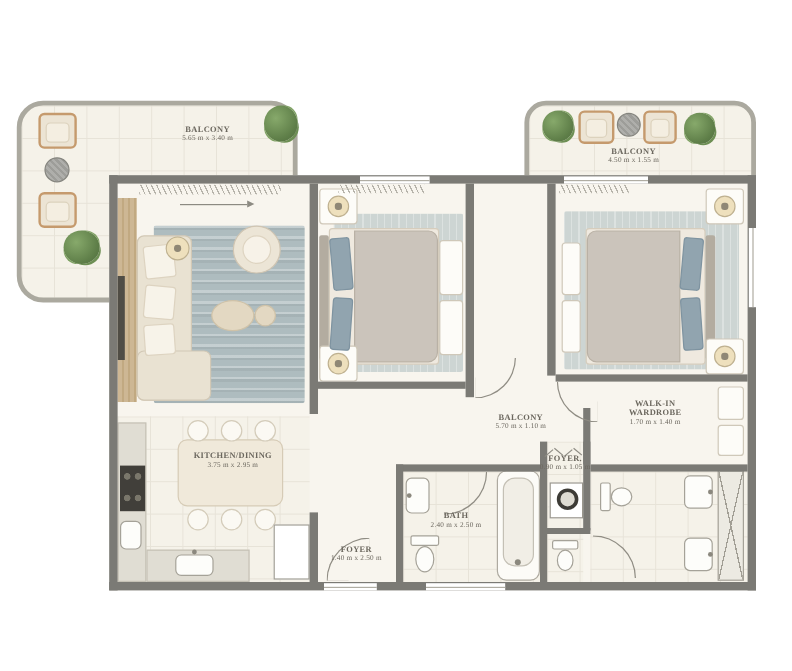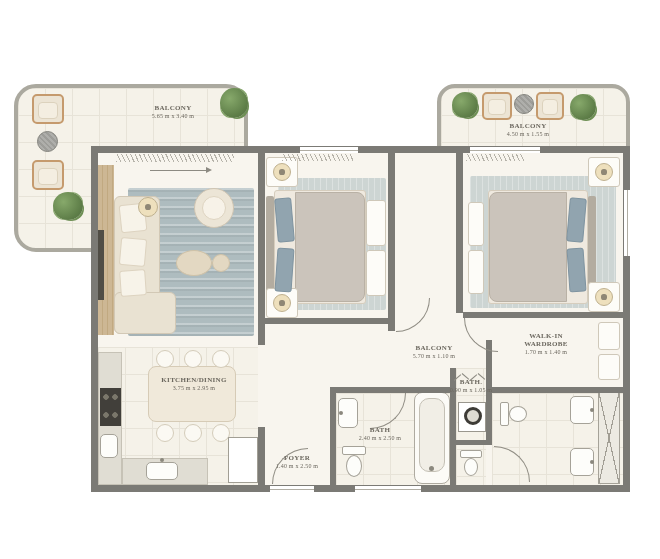--- a/index.html
+++ b/index.html
@@ -235,21 +235,21 @@
   </div>
   <div class="a lbl" style="left:148px;top:374px;width:92px;height:20px;">
     <div class="lname">KITCHEN/DINING</div>
     <div class="ldim">3.75 m x 2.95 m</div>
   </div>
   <div class="a lbl" style="left:518px;top:328px;width:56px;height:32px;">
     <div class="lname">WALK-IN WARDROBE</div>
     <div class="ldim">1.70 m x 1.40 m</div>
   </div>
   <div class="a lbl" style="left:448px;top:377px;width:46px;height:18px;">
-    <div class="lname">BATH.</div>
+    <div class="lname">FOYER.</div>
     <div class="ldim">0.90 m x 1.05 m</div>
   </div>
   <div class="a lbl" style="left:350px;top:424px;width:60px;height:20px;">
     <div class="lname">BATH</div>
     <div class="ldim">2.40 m x 2.50 m</div>
   </div>
   <div class="a lbl" style="left:268px;top:452px;width:58px;height:20px;">
     <div class="lname">FOYER</div>
     <div class="ldim">1.40 m x 2.50 m</div>
   </div>

